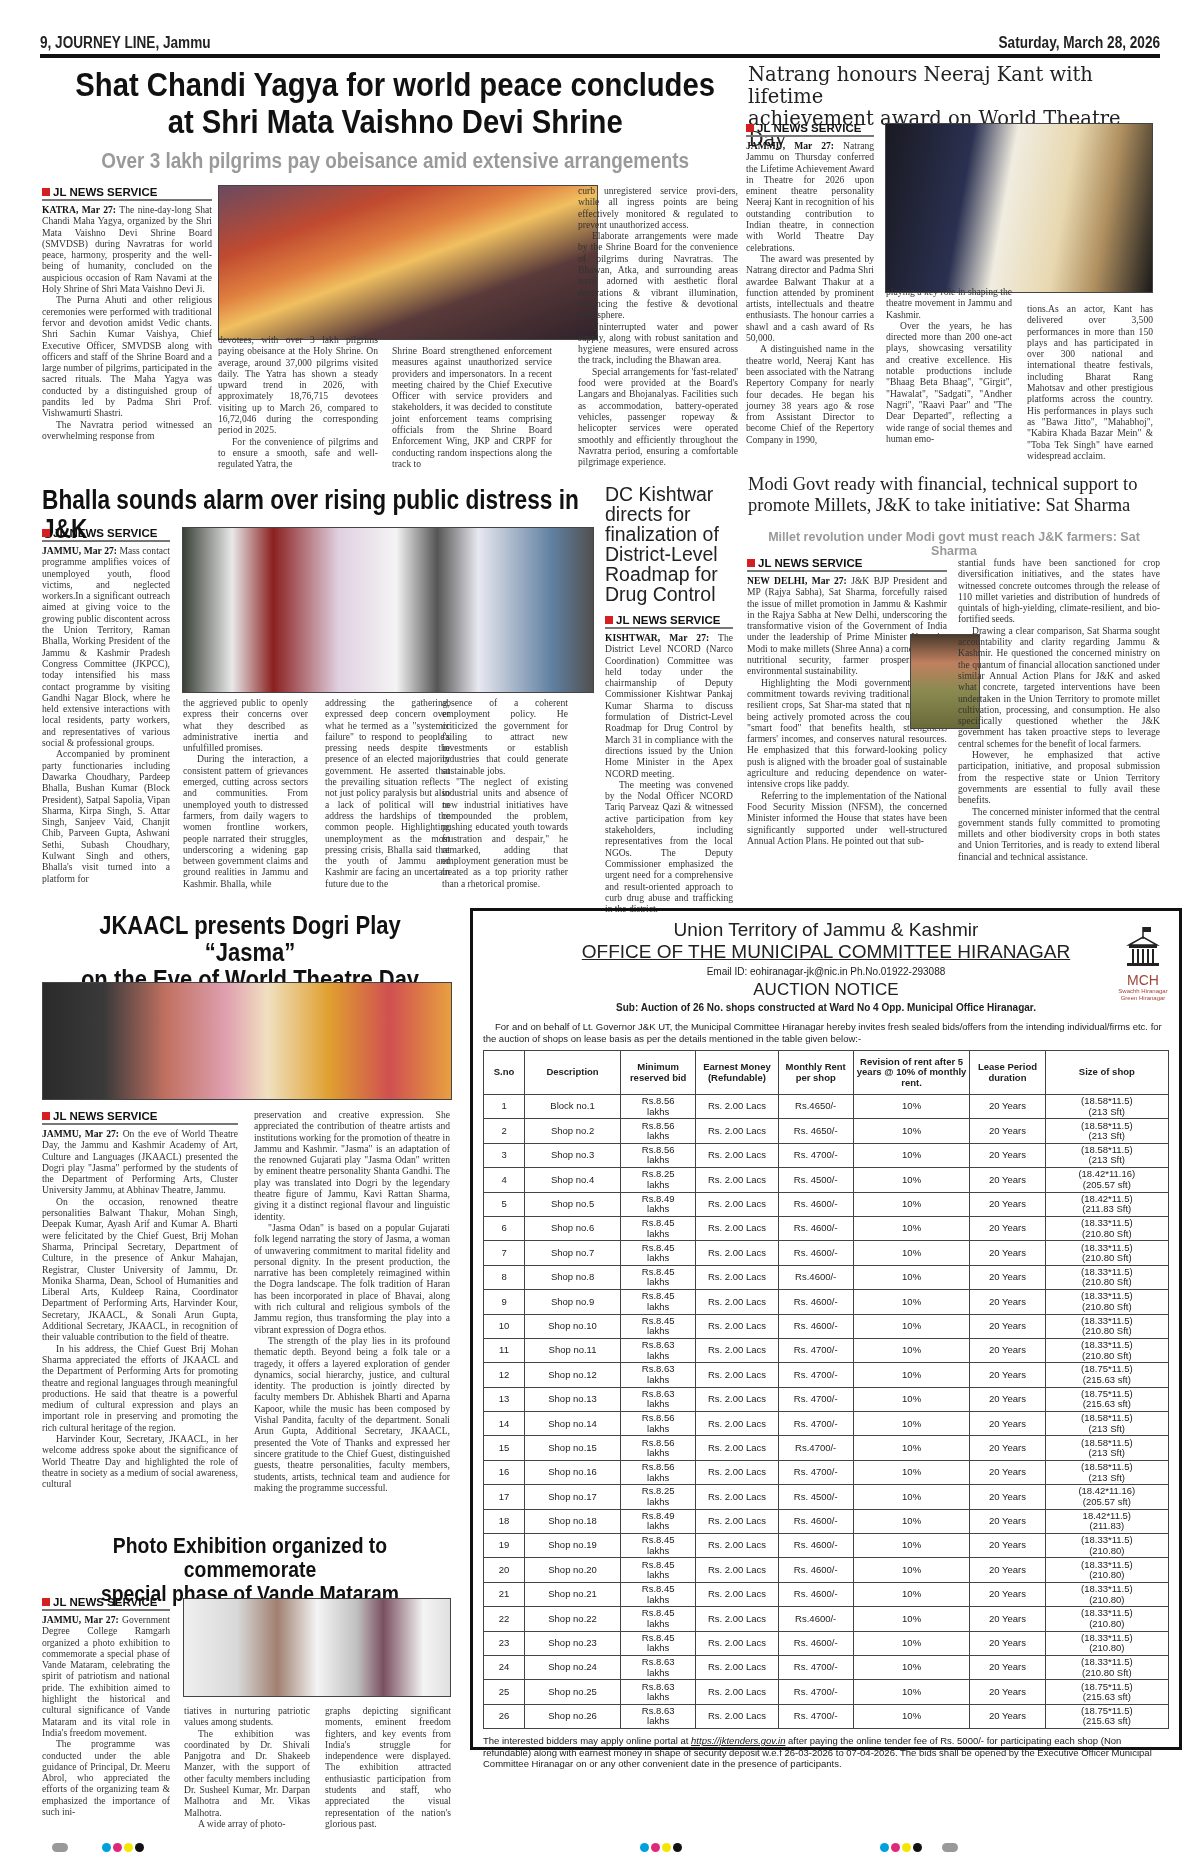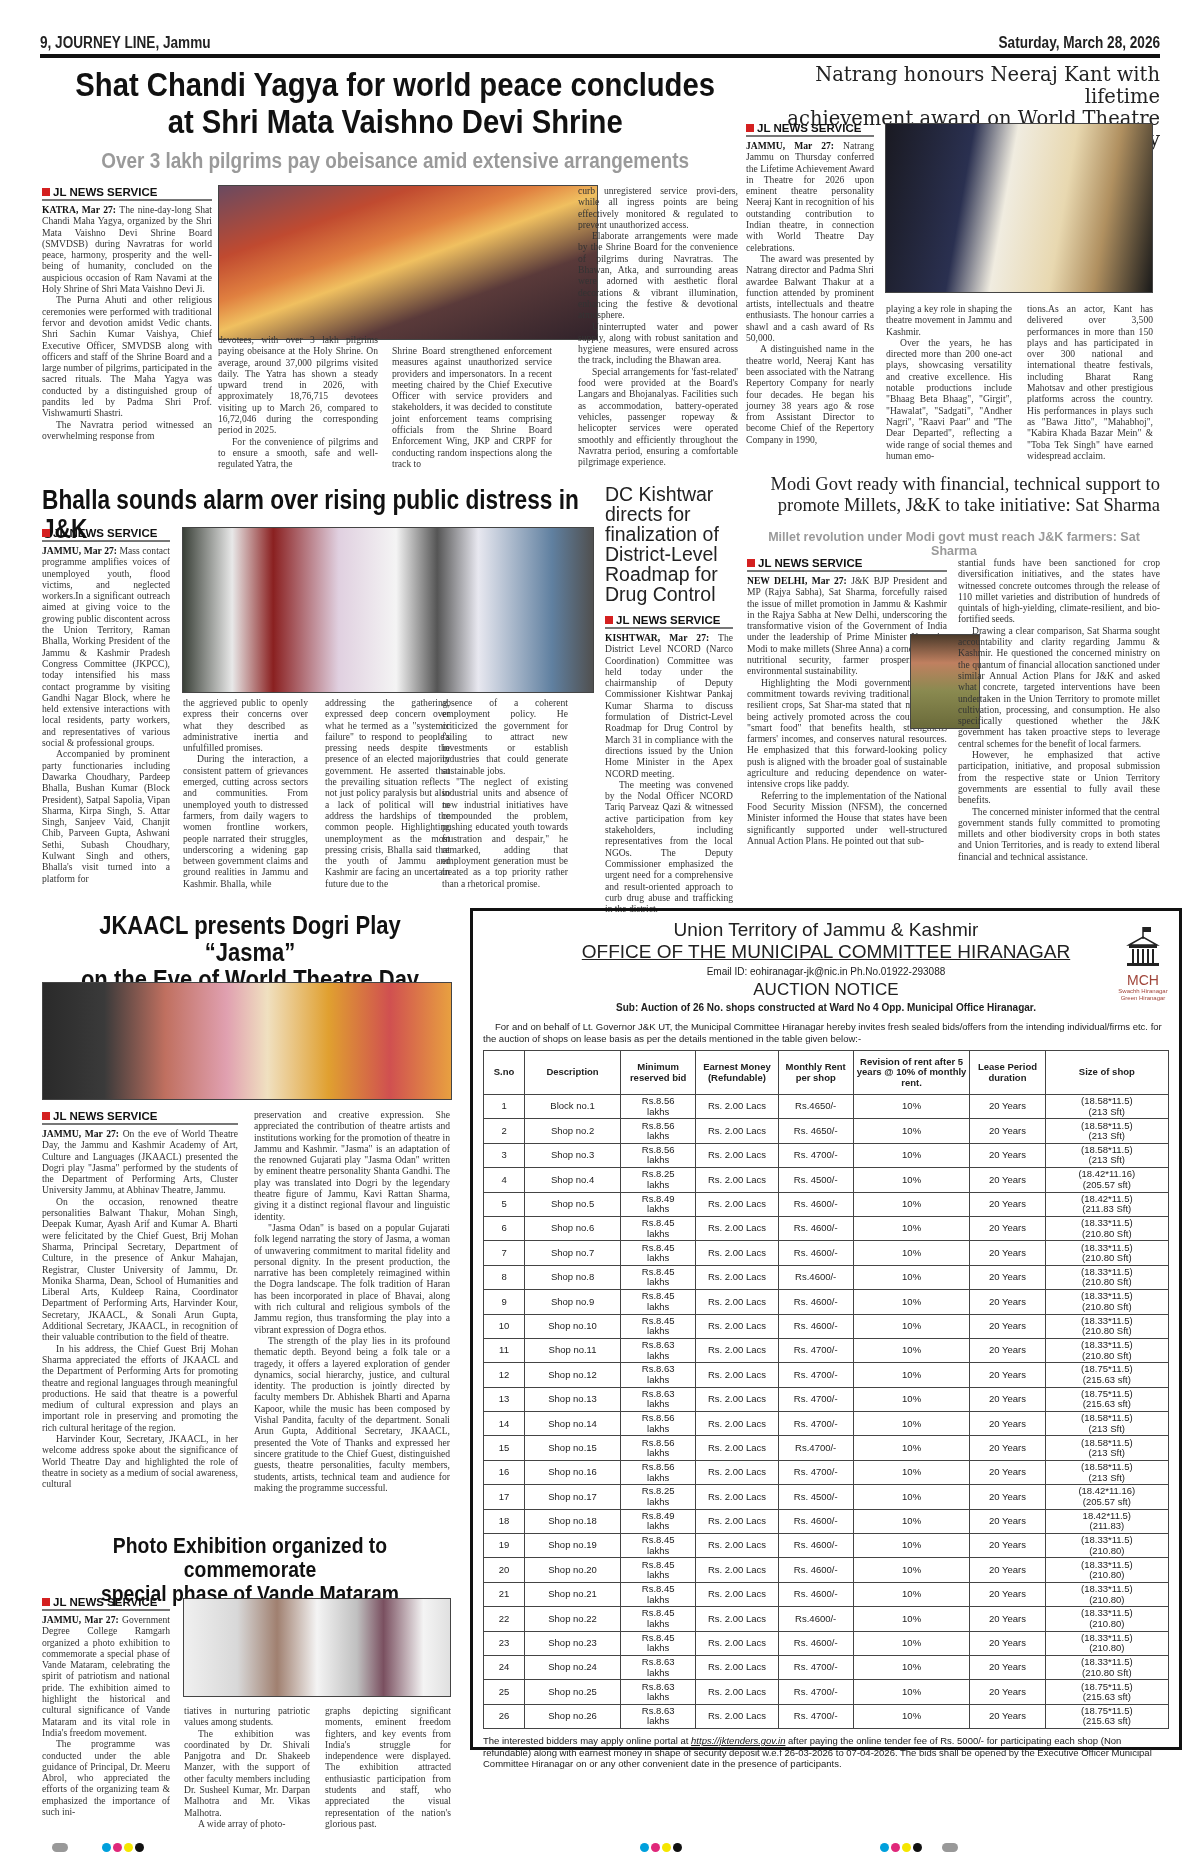--- a/index.html
+++ b/index.html
@@ -3,21 +3,21 @@
 <meta charset="utf-8">
 <style>
 *{box-sizing:border-box;margin:0;padding:0}
 body{width:1200px;height:1870px;background:#fff;font-family:"DejaVu Serif",serif;color:#222;position:relative;overflow:hidden}
 .abs{position:absolute}
 .masthead{left:40px;top:32px;width:1120px;height:26px;border-bottom:4px solid #111;display:flex;justify-content:space-between;align-items:flex-end;padding-bottom:2px}
 .masthead span{font-family:"Liberation Sans",sans-serif;font-weight:bold;font-size:16px;transform:scaleX(.85);transform-origin:left bottom;display:inline-block}
 .masthead span.r{transform-origin:right bottom}
 .hl{font-family:"Liberation Sans",sans-serif;font-weight:bold;color:#111;text-align:center;line-height:1.08}
 .sub{font-family:"Liberation Sans",sans-serif;font-weight:bold;color:#9a9a9a;text-align:center}
-.serifhl{font-family:"DejaVu Serif",serif;color:#222;text-align:right;line-height:1.12}
+.serifhl{font-family:"DejaVu Serif",serif;color:#222;text-align:left;line-height:1.12}
 .jl{font-family:"Liberation Sans",sans-serif;font-weight:bold;font-size:11.5px;color:#111;border-bottom:2px solid #777;padding-bottom:1px;display:flex;align-items:center;gap:3px}
 .jl .sq{width:8px;height:8px;background:#d42020;display:inline-block}
 .txt{font-size:9.6px;line-height:11.3px;text-align:justify;color:#333;font-family:"Liberation Serif",serif}
 .txt b{color:#111}
 .txt p{text-indent:14px}
 .txt p.first{text-indent:0}
 .photo{background:linear-gradient(135deg,#5a4030,#a06040 30%,#d08050 50%,#704030 70%,#2a2020);border:1px solid #444}
 .notice{left:470px;top:908px;width:712px;height:842px;border:3px solid #111;padding:6px 10px;font-family:"Liberation Sans",sans-serif}
 .notice .c{text-align:center}
 table.auc{border-collapse:collapse;width:100%;font-size:9.5px;font-family:"Liberation Sans",sans-serif}
@@ -76,21 +76,21 @@
       <span class="sq"></span>
       <span>JL NEWS SERVICE</span>
     </div>
   <div class="txt" style="margin-top:3px">
     <p class="first"><b>JAMMU, Mar 27:</b> <span>Natrang Jammu on Thursday conferred the Lifetime Achievement Award in Theatre for 2026 upon eminent theatre personality Neeraj Kant in recognition of his outstanding contribution to Indian theatre, in connection with World Theatre Day celebrations.</span></p>
     <p>The award was presented by Natrang director and Padma Shri awardee Balwant Thakur at a function attended by prominent artists, intellectuals and theatre enthusiasts. The honour carries a shawl and a cash award of Rs 50,000.</p>
     <p>A distinguished name in the theatre world, Neeraj Kant has been associated with the Natrang Repertory Company for nearly four decades. He began his journey 38 years ago &amp; rose from Assistant Director to become Chief of the Repertory Company in 1990,</p>
   </div>
 </div>
 <div class="abs photo" style="left:885px;top:123px;width:268px;height:170px;background:linear-gradient(100deg,#1a1a22 0%,#2a3050 30%,#f0ece0 45%,#e8d8b0 65%,#b09060 80%,#1a1a1a 100%)"></div>
-<div class="abs txt" style="left:886px;top:303px;width:126px">
+<div class="abs txt" style="left:886px;top:286px;width:126px">
   <p class="first">playing a key role in shaping the theatre movement in Jammu and Kashmir.</p>
   <p>Over the years, he has directed more than 200 one-act plays, showcasing versatility and creative excellence. His notable productions include "Bhaag Beta Bhaag", "Girgit", "Hawalat", "Sadgati", "Andher Nagri", "Raavi Paar" and "The Dear Departed", reflecting a wide range of social themes and human emo-</p>
 </div>
 <div class="abs txt" style="left:1027px;top:303px;width:126px">
   <p class="first">tions.As an actor, Kant has delivered over 3,500 performances in more than 150 plays and has participated in over 300 national and international theatre festivals, including Bharat Rang Mahotsav and other prestigious platforms across the country. His performances in plays such as "Bawa Jitto", "Mahabhoj", "Kabira Khada Bazar Mein" &amp; "Toba Tek Singh" have earned widespread acclaim.</p>
 </div>
 
 <div class="abs hl" style="left:42px;top:486px;width:640px;font-size:27px;text-align:left;transform:scaleX(.84);transform-origin:left top">Bhalla sounds alarm over rising public distress in J&amp;K</div>
 <div class="abs" style="left:42px;top:527px;width:128px">
   <div class="jl">

